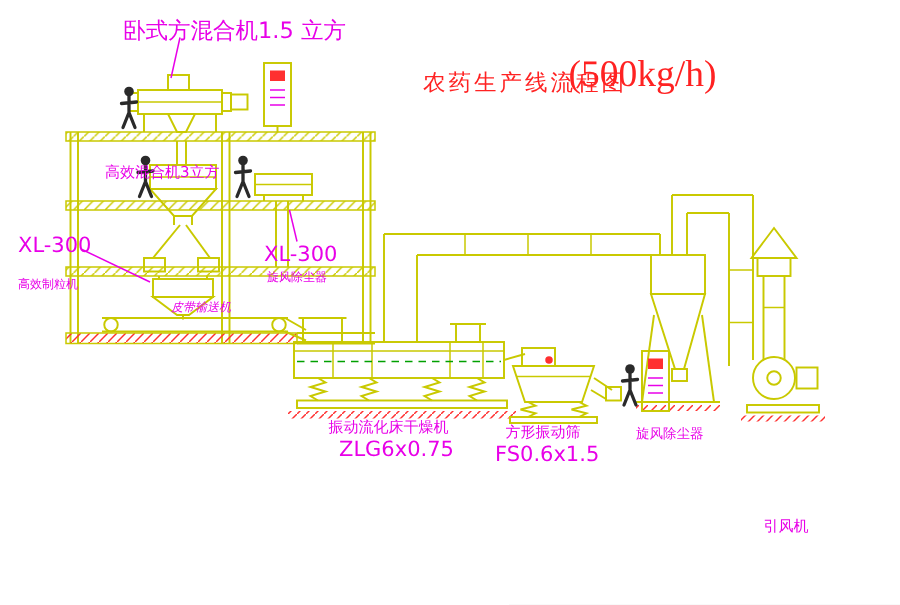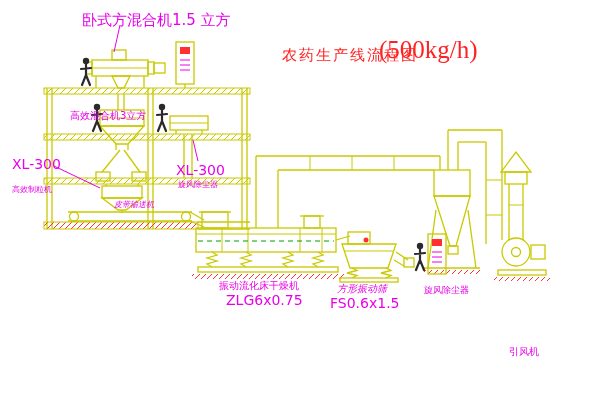--- a/index.html
+++ b/index.html
@@ -243,19 +243,19 @@
   <div class="lbl" style="left:12px;top:175px;font-size:8px;margin-top:11px;">高效制粒机</div>
 
   <div class="lbl" style="left:176px;top:163px;font-size:14px;">XL-300</div>
   <div class="lbl" style="left:178px;top:181px;font-size:8px;">旋风除尘器</div>
 
   <div class="lbl" style="left:114px;top:201px;font-size:8px;font-style:italic;">皮带输送机</div>
 
   <div class="lbl" style="left:219px;top:281px;font-size:10px;">振动流化床干燥机</div>
   <div class="lbl" style="left:226px;top:293px;font-size:14px;">ZLG6x0.75</div>
 
-  <div class="lbl" style="left:337px;top:284px;font-size:10px;font-style:italic;">方形振动筛</div>
+  <div class="lbl" style="left:337px;top:284px;font-size:10px;">方形振动筛</div>
   <div class="lbl" style="left:330px;top:296px;font-size:14px;">FS0.6x1.5</div>
 
   <div class="lbl" style="left:424px;top:286px;font-size:9px;">旋风除尘器</div>
   <div class="lbl" style="left:509px;top:301px;font-size:10px;margin-top:46px;">引风机</div>
 
 </div>
 
 </body></html>

